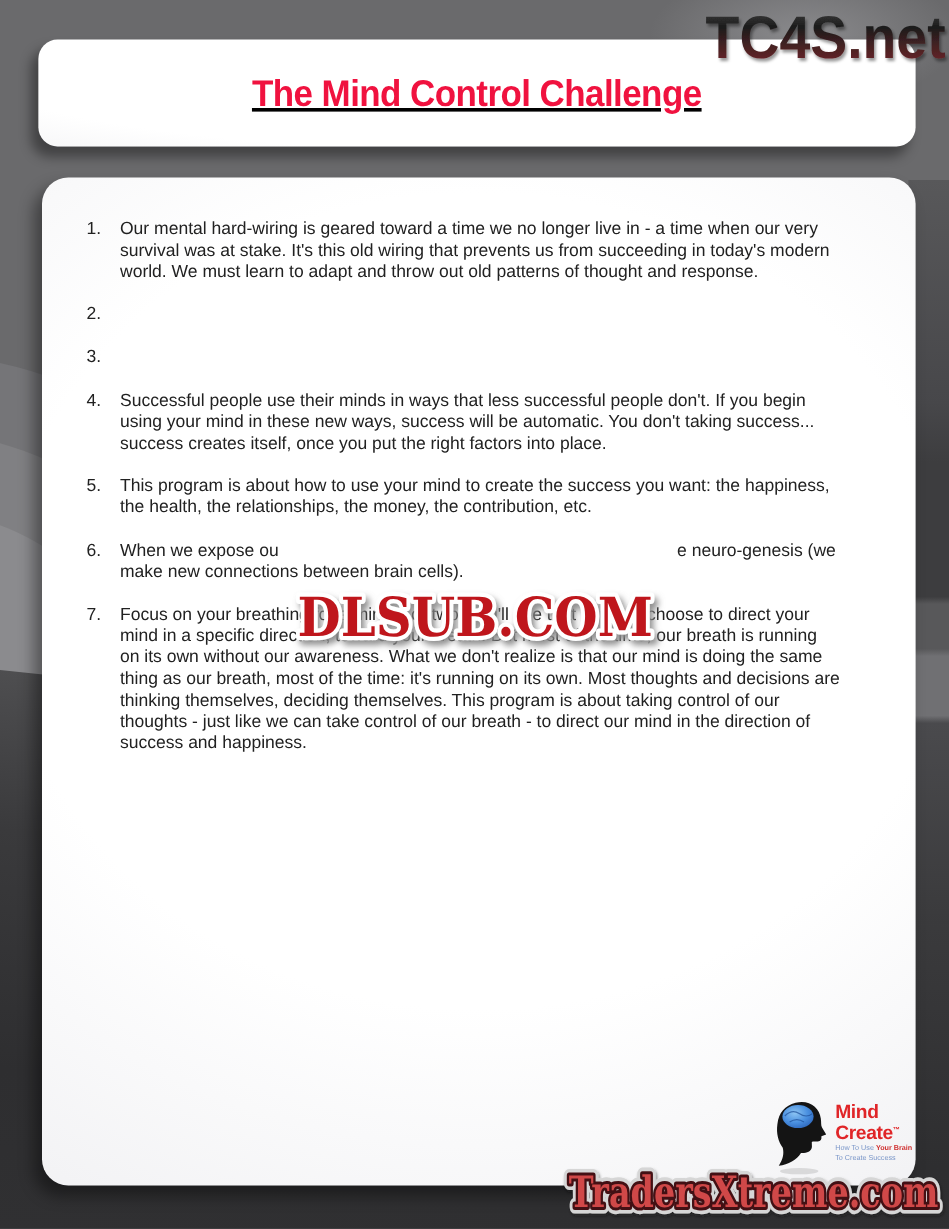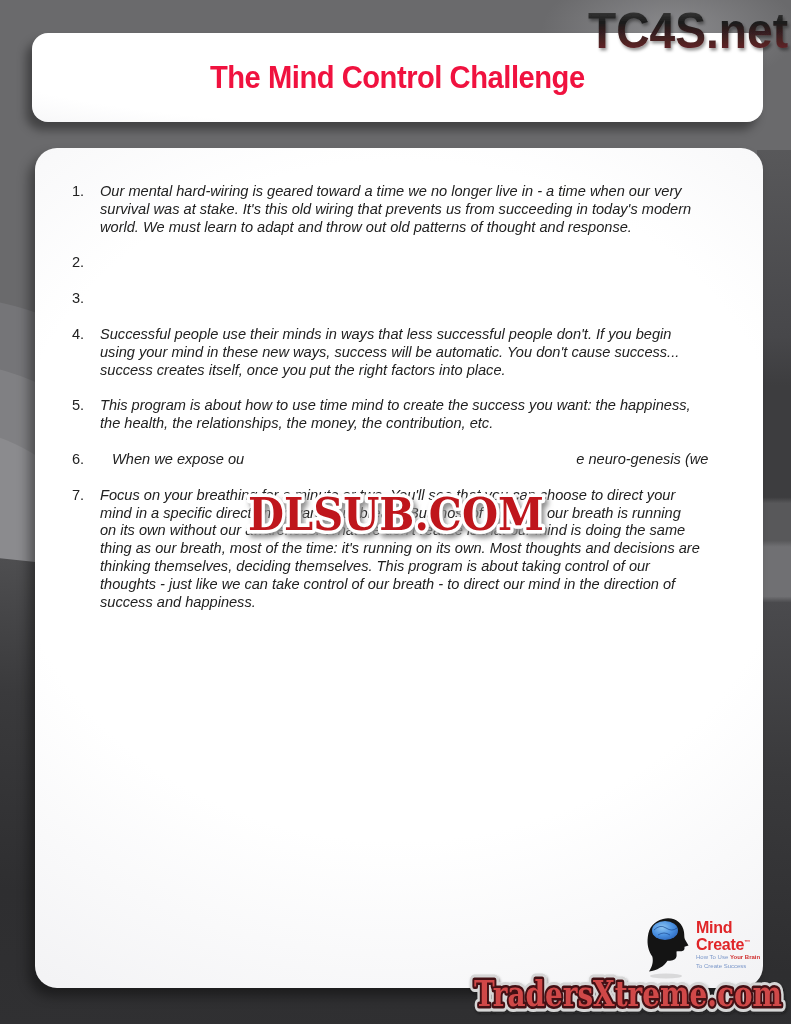--- a/index.html
+++ b/index.html
@@ -18,34 +18,34 @@
   .bg-right{position:absolute;left:757px;top:150px;width:34px;height:620px;z-index:5;
            background:linear-gradient(180deg,#58585a 0%,#47474a 30%,#3d3d3f 38%,#3d3d3f 56%,
                        #58585a 57%,#58585a 63%,#707073 64%,#707073 72%,#4a4a4d 73%,#3a3a3c 100%);}
   .bg-toplight{position:absolute;left:540px;top:-30px;width:260px;height:120px;z-index:6;
            background:radial-gradient(ellipse at center,rgba(165,165,168,.55),rgba(165,165,168,0) 70%);}
 
   
   .header-card{position:absolute;left:32px;top:33px;width:731px;height:89px;border-radius:16px;
            background:radial-gradient(ellipse 130% 160% at 62% 20%,#ffffff 55%,#f1f1f3 80%,#e7e7e9 100%);
            box-shadow:-6px 8px 10px rgba(0,0,0,.38);z-index:10;
-           display:flex;align-items:center;justify-content:center;}
+           display:flex;align-items:center;justify-content:center;text-decoration:underline;}
   .page-title{font-size:31px;font-weight:bold;letter-spacing:-.5px;color:#f0123f;
            transform:scaleX(.94);white-space:nowrap;}
 
   .main-card{position:absolute;left:35px;top:148px;width:728px;height:840px;border-radius:22px;
            background:radial-gradient(ellipse 120% 90% at 50% 42%,#ffffff 45%,#f3f3f5 75%,#e9e9eb 100%);
            box-shadow:-6px 8px 12px rgba(0,0,0,.4);z-index:10;}
 
   
   .list{padding:35px 0 0 37px;color:#212121;font-size:14.6px;line-height:17.8px;}
   .item{display:flex;margin-bottom:18px;}
   .num{width:28px;flex:none;}
-  .txt{width:601px;font-style:italic;}
-  .l1{white-space:nowrap;margin-left:12px;}
+  .txt{width:601px;}
+  .l1{white-space:nowrap;}
   .gap{display:inline-block;width:332px;}
 
   
   .logo{position:absolute;left:611px;top:768px;width:115px;height:72px;display:flex;}
   .logo-text{margin-left:4px;padding-top:4px;}
   .logo-name{color:#e02528;font-weight:bold;font-size:16px;line-height:15px;letter-spacing:-.3px;}
   .tm{font-size:6px;vertical-align:super;color:#e02528;}
   .tagline{margin-top:2px;font-size:6px;line-height:7px;color:#7b97c9;}
   .tagline b{color:#d03030;}
 
@@ -82,32 +82,33 @@
       <div class="item">
         <span class="num">2.</span>
       </div>
 
       <div class="item">
         <span class="num">3.</span>
       </div>
 
       <div class="item">
         <span class="num">4.</span>
-        <div class="txt">Successful people use their minds in ways that less successful people don't. If you begin using your mind in these new ways, success will be automatic. You don't cause success... success creates itself, once you put the right factors into place.</div>
+        <div class="txt">Successful people use their minds in ways that less successful people don't. If you begin using your mind in these new ways, success will be automatic. You don't taking success... success creates itself, once you put the right factors into place.</div>
       </div>
 
       <div class="item">
         <span class="num">5.</span>
-        <div class="txt">This program is about how to use time mind to create the success you want: the happiness, the health, the relationships, the money, the contribution, etc.</div>
+        <div class="txt">This program is about how to use your mind to create the success you want: the happiness, the health, the relationships, the money, the contribution, etc.</div>
       </div>
 
       <div class="item">
         <span class="num">6.</span>
         <div class="txt">
           <div class="l1"><span>When we expose ou</span><span class="gap"></span><span>e neuro-genesis (we</span></div>
+          <div>make new connections between brain cells).</div>
         </div>
       </div>
 
       <div class="item">
         <span class="num">7.</span>
         <div class="txt">Focus on your breathing for a minute or two. You'll see that you can choose to direct your mind in a specific direction, toward your breath. But most of the time, our breath is running on its own without our awareness. What we don't realize is that our mind is doing the same thing as our breath, most of the time: it's running on its own. Most thoughts and decisions are thinking themselves, deciding themselves. This program is about taking control of our thoughts - just like we can take control of our breath - to direct our mind in the direction of success and happiness.</div>
       </div>
 
     </div>
 

